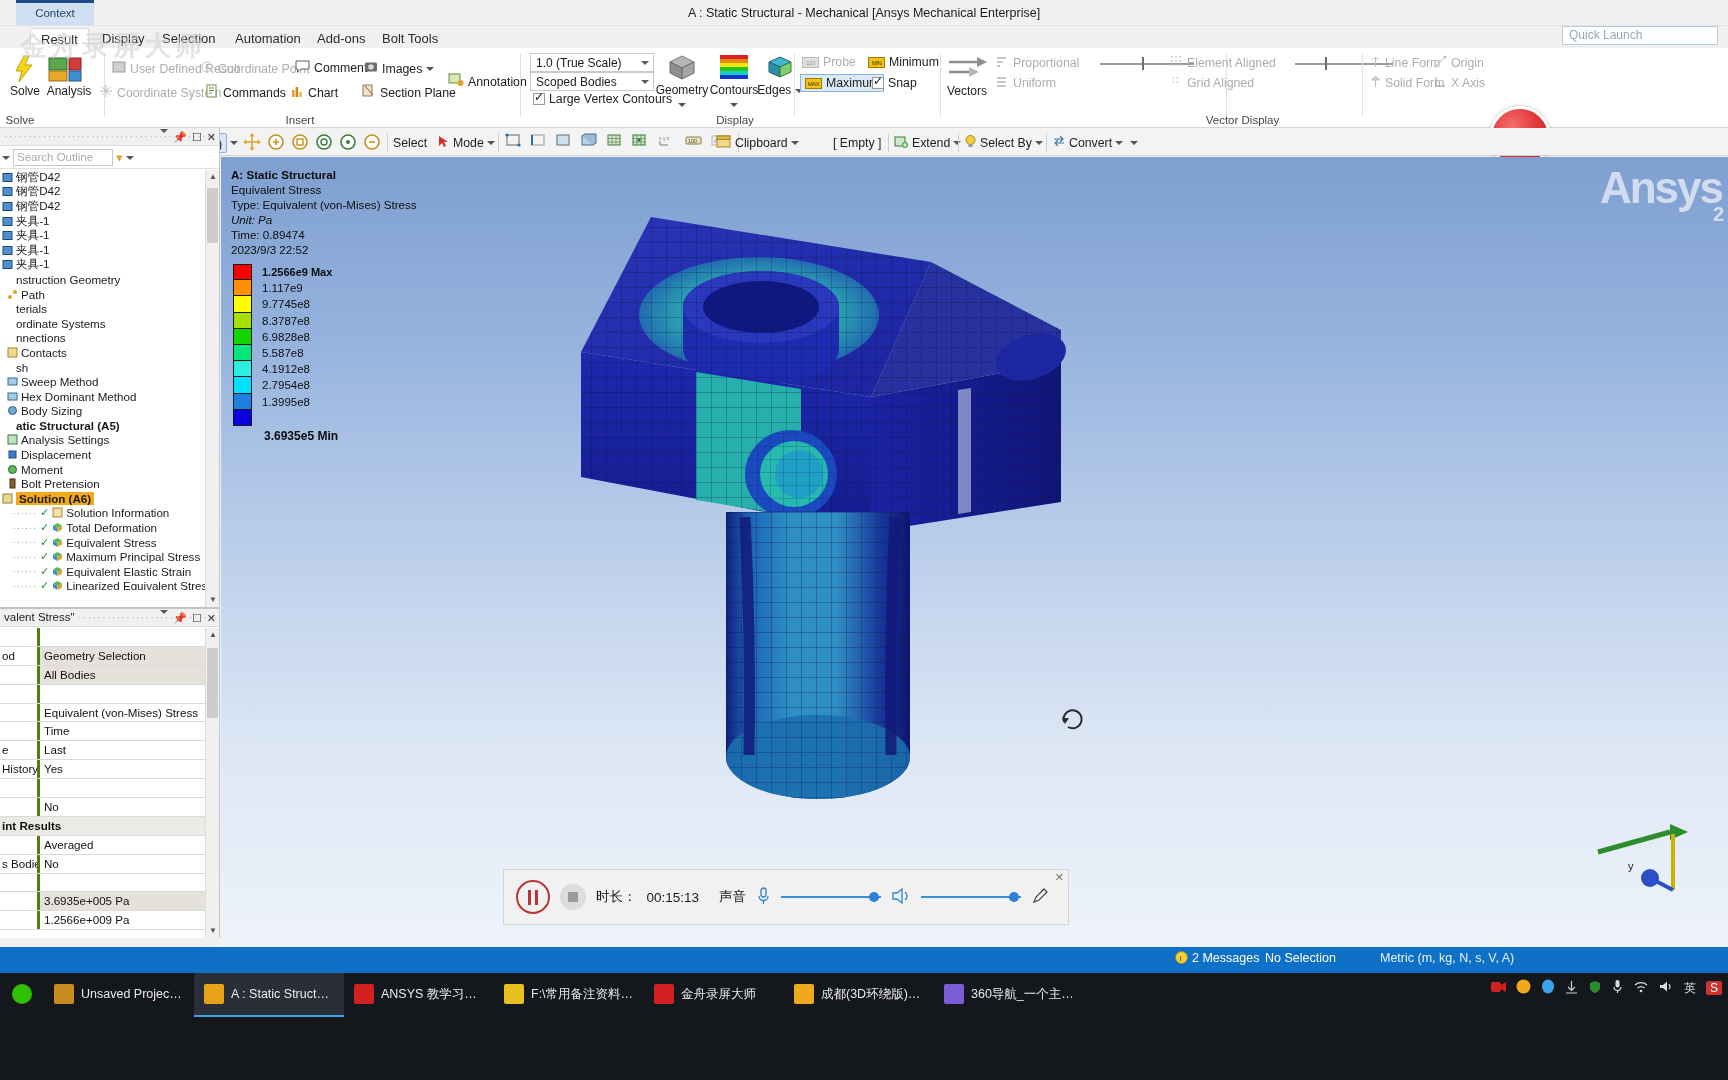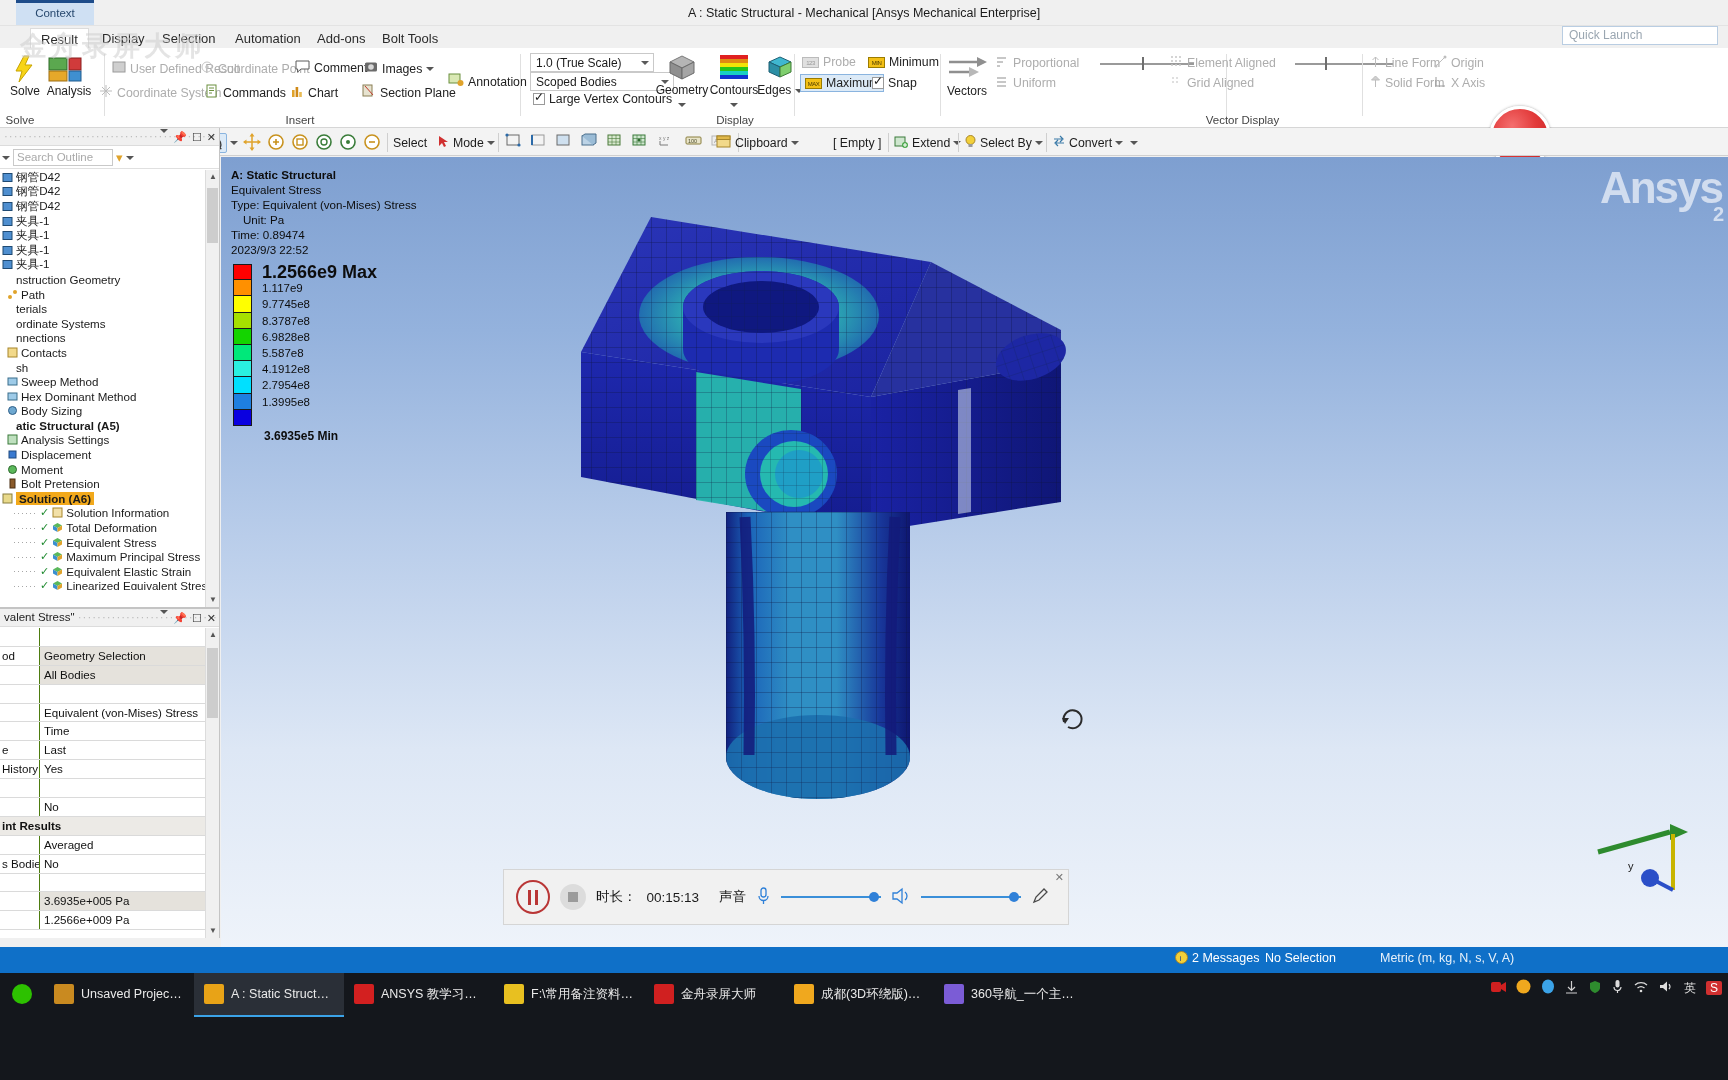--- a/index.html
+++ b/index.html
@@ -172,40 +172,40 @@
   .vscroll .thumb{ position:absolute; left:1px; top:18px; width:11px; height:55px; background:#cdcdcd;}
   .vs-arrow{ position:absolute; left:0; width:14px; height:14px; text-align:center; font-size:8px; color:#555; line-height:14px;}
 
   
   .details{
     position:absolute; left:0; top:608px; width:220px; height:330px;
     background:#fff; border-right:1px solid #c4c4c4; border-top:1px solid #c4c4c4;
   }
   .dtable{ position:absolute; left:0; top:19px; width:206px; }
   .drow{ display:flex; height:18.9px; border-bottom:1px solid #dadada; font-size:11.6px;}
-  .dkey{ width:40px; flex:none; border-right:1px solid #4d7c0f; padding-left:2px; color:#111; line-height:18px; overflow:hidden; white-space:nowrap;}
+  .dkey{ width:40px; flex:none; border-right:3px solid #4d7c0f; padding-left:2px; color:#111; line-height:18px; overflow:hidden; white-space:nowrap;}
   .dval{ flex:1; padding-left:4px; line-height:18px; color:#111; overflow:hidden; white-space:nowrap;}
   .drow.grey .dval{ background:#e5e2dc; }
   .drow.section{ background:#eceae6; font-weight:bold; }
   .drow.section .dkey{ border-right:none; width:auto; }
 
   
   .viewport{
     position:absolute; left:221px; top:157px; width:1507px; height:790px;
     background:linear-gradient(to bottom, #7e9fd0 0%, #94b2dd 22%, #b9cdea 48%, #dde7f5 75%, #eef3fa 100%);
     overflow:hidden;
   }
   .vp-text{ position:absolute; font-size:11.6px; color:#0d0d0d; white-space:nowrap;}
   .vp-text.b{ font-weight:bold; }
   .legend{ position:absolute; left:12px; top:107px; }
   .lg-row{ height:16.2px; display:flex; align-items:center; }
   .lg-sw{ width:19px; height:16.2px; border:1px solid #1a1a1a; border-top:none; flex:none;}
   .lg-row:first-child .lg-sw{ border-top:1px solid #1a1a1a;}
   .lg-lb{ padding-left:10px; font-size:11.5px; color:#0d0d0d; white-space:nowrap;}
-  .lg-lb.b{ font-weight:bold; font-size:18px;}
+  .lg-lb.b{ font-weight:bold; font-size:11px;}
   .lg-min{ padding-left:31px; font-size:12px; font-weight:bold; color:#0d0d0d; margin-top:3px;}
   .ansys-wm{
     position:absolute; right:6px; top:6px; font-size:44px; color:#f0f4fb;
     font-weight:bold; opacity:.72; letter-spacing:-2px;
   }
   .ansys-wm small{ display:block; font-size:20px; text-align:right; margin-top:-10px;}
 
   
   .model{ position:absolute; left:250px; top:55px; width:620px; height:640px;}
   .rot-ic{
@@ -386,21 +386,21 @@
     </span>
     <span>Annotation</span>
   </div>
   <div class="rgroup-label" style="left:100px; width:400px;">Insert</div>
   <div class="rsep" style="left:520px;"></div>
 
   <div class="combo" style="left:530px; top:5px; width:124px;">
     <span>1.0 (True Scale)</span>
     <span class="ar"></span>
   </div>
-  <div class="combo" style="left:530px; top:24px; width:144px;">
+  <div class="combo" style="left:530px; top:24px; width:124px;">
     <span>Scoped Bodies</span>
     <span class="ar"></span>
   </div>
   <div class="ritem" style="left:533px; top:44px;">
     <span class="chk on"></span>
     <span>Large Vertex Contours</span>
   </div>
 
   <div class="bigbtn" style="left:653px; top:5px;">
     <span class="ic">
@@ -1096,21 +1096,21 @@
     <div class="thumb" style="top:20px;height:70px;"></div>
     <div class="vs-arrow" style="bottom:0;">▼</div>
   </div>
 </div>
 
 <div class="viewport">
 
   <div class="vp-text b" style="left:10px; top:11px;">A: Static Structural</div>
   <div class="vp-text" style="left:10px; top:26px;">Equivalent Stress</div>
   <div class="vp-text" style="left:10px; top:41px;">Type: Equivalent (von-Mises) Stress</div>
-  <div class="vp-text" style="left:22px; top:56px;">Unit: Pa</div>
+  <div class="vp-text" style="left:10px; top:56px;font-style:italic;">Unit: Pa</div>
   <div class="vp-text" style="left:10px; top:71px;">Time: 0.89474</div>
   <div class="vp-text" style="left:10px; top:86px;">2023/9/3 22:52</div>
 
   <div class="legend" id="legend">
       <div class="lg-row">
         <span class="lg-sw" style="background:#ff0000"></span>
         <span class="lg-lb b">1.2566e9 Max</span>
       </div>
       <div class="lg-row">
         <span class="lg-sw" style="background:#ff9000"></span>

